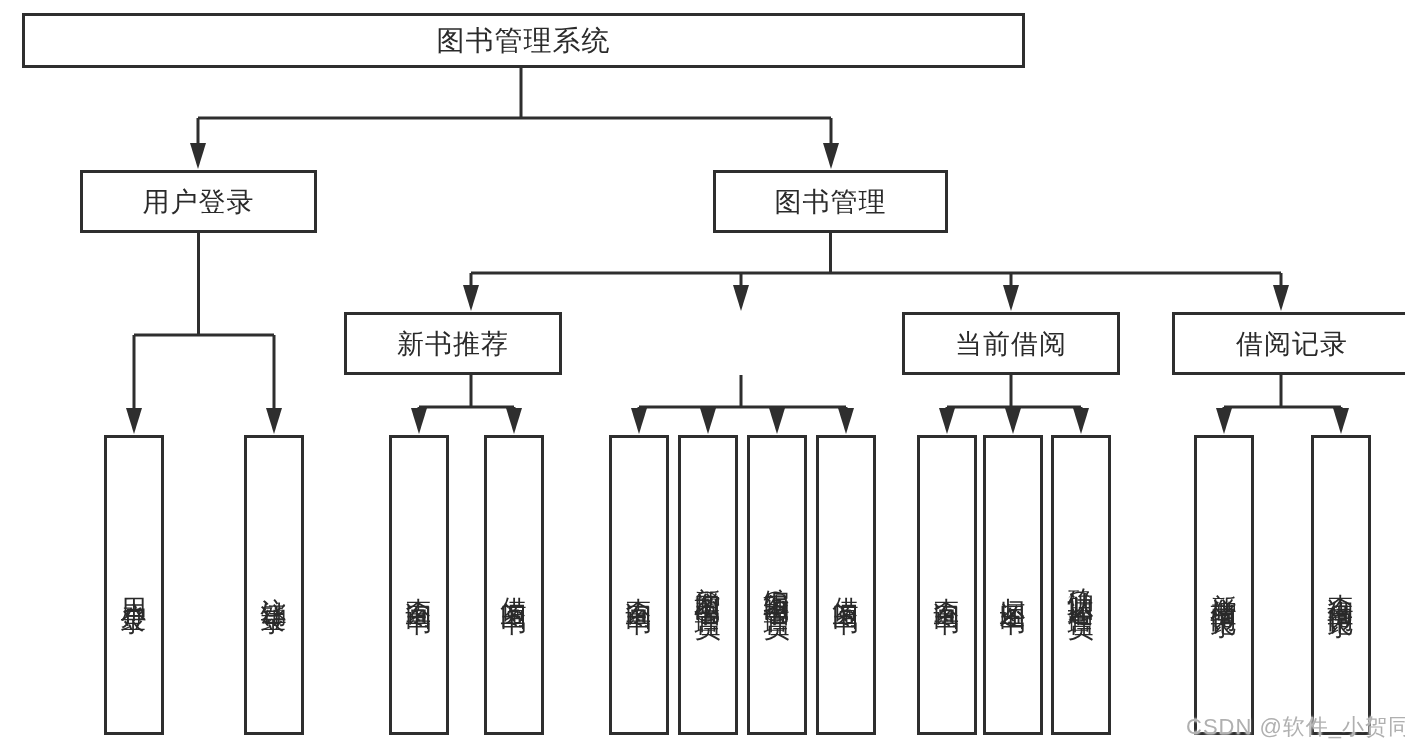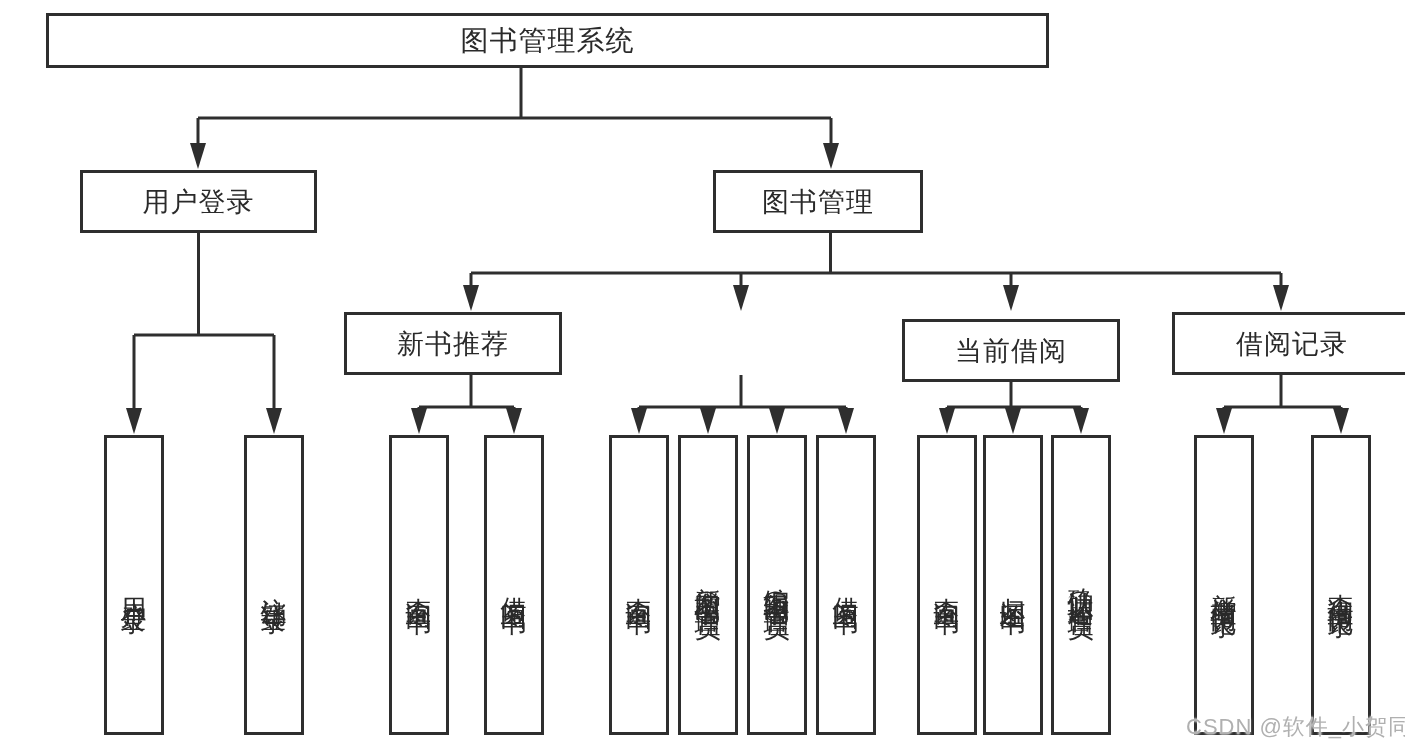--- a/index.html
+++ b/index.html
@@ -16,27 +16,27 @@
   .connector path{stroke:var(--line);stroke-width:3;fill:none;}
   .connector polygon{fill:var(--line);stroke:none;}
   .node,.leaf{
     position:absolute;
     background:#fff;
     border:3px solid var(--line);
     display:flex;align-items:center;justify-content:center;
     z-index:1;
   }
   .node .lbl{font-size:27px;letter-spacing:1px;color:var(--text);white-space:nowrap;}
-  .node-root{left:22px;top:13px;width:1003px;height:55px;margin-left:24px;}
+  .node-root{left:22px;top:13px;width:1003px;height:55px;}
   .node-root .lbl{font-size:28px;}
   .node-user-login{left:80px;top:170px;width:237px;height:63px;}
-  .node-book-management{left:713px;top:170px;width:210px;height:63px;text-align:center;}
+  .node-book-management{left:713px;top:170px;width:235px;height:63px;text-align:center;}
   .node-new-book-recommend{left:344px;top:312px;width:218px;height:63px;}
   .node-book-borrow{left:632px;top:312px;width:218px;height:63px;}
-  .node-current-borrow{left:902px;top:312px;width:218px;height:63px;margin-top:7px;}
+  .node-current-borrow{left:902px;top:312px;width:218px;height:63px;}
   .node-borrow-records{left:1172px;top:312px;width:240px;height:63px;}
   .leaf{top:435px;width:60px;height:300px;}
   .leaf .lbl{
     writing-mode:vertical-rl;
     text-orientation:upright;
     font-size:26px;
     letter-spacing:4px;
     line-height:1;
     color:var(--text);
   }

